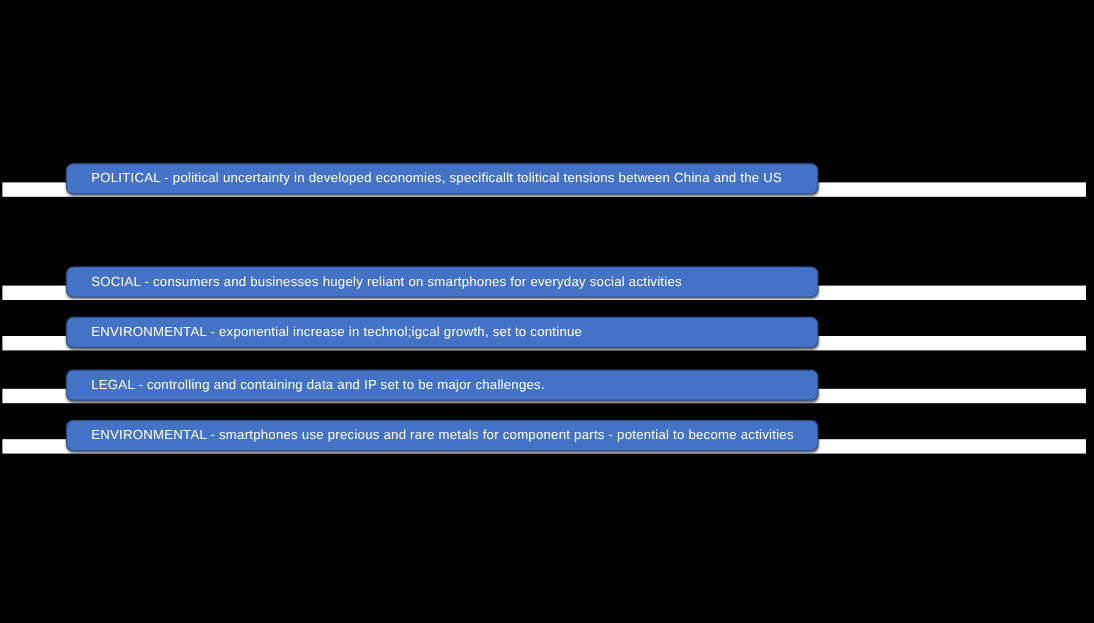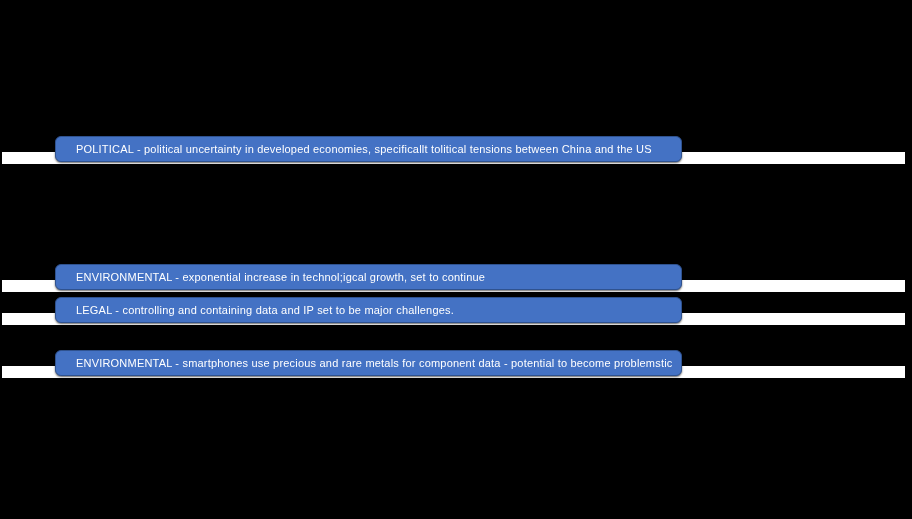--- a/index.html
+++ b/index.html
@@ -59,35 +59,41 @@
 <div class="stage">
 
   <div class="row" style="top:136px">
     <div class="strip"></div>
     <div class="bar">
       <span class="bar-label">POLITICAL - political uncertainty in developed economies, specificallt tolitical tensions between China and the US</span>
     </div>
   </div>
 
 
+  <div class="row" style="top:222px">
+    <div class="strip"></div>
+    <div class="bar">
+      <span class="bar-label">SOCIAL - consumers and businesses hugely reliant on smartphones for everyday social activities</span>
+    </div>
+  </div>
 
   <div class="row" style="top:264px">
     <div class="strip"></div>
     <div class="bar">
       <span class="bar-label">ENVIRONMENTAL - exponential increase in technol;igcal growth, set to continue</span>
     </div>
   </div>
 
-  <div class="row" style="top:297px">
+  <div class="row" style="top:308px">
     <div class="strip"></div>
     <div class="bar">
       <span class="bar-label">LEGAL - controlling and containing data and IP set to be major challenges.</span>
     </div>
   </div>
 
   <div class="row" style="top:350px">
     <div class="strip"></div>
     <div class="bar">
-      <span class="bar-label">ENVIRONMENTAL - smartphones use precious and rare metals for component data - potential to become problemstic</span>
+      <span class="bar-label">ENVIRONMENTAL - smartphones use precious and rare metals for component parts - potential to become activities</span>
     </div>
   </div>
 
 </div>
 
 </body></html>

